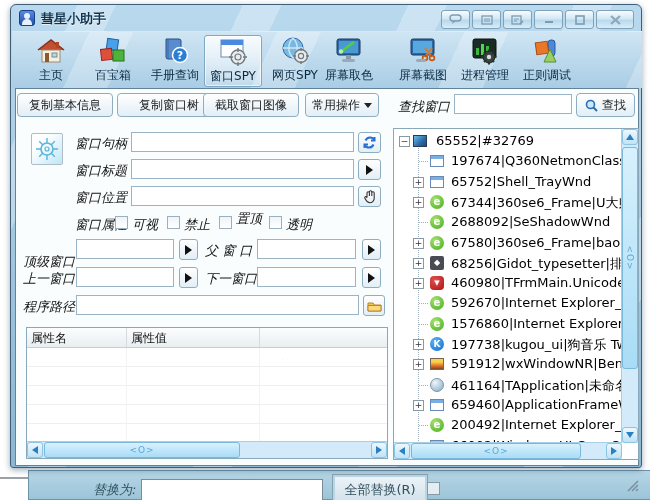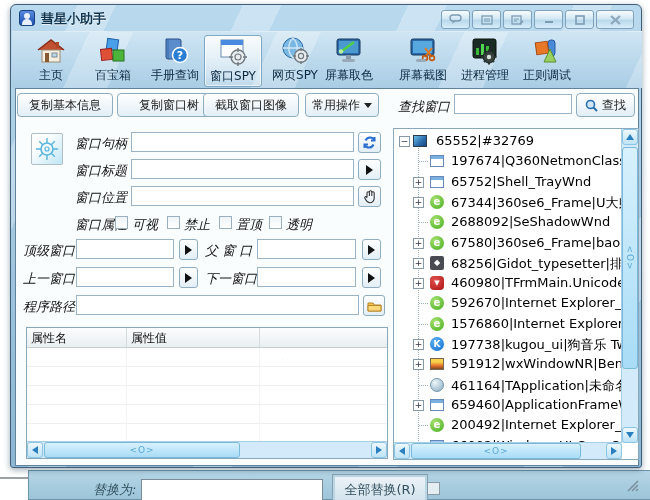--- a/index.html
+++ b/index.html
@@ -334,25 +334,25 @@
           <path d="M4 8 V4 a1.2 1.2 0 0 1 2.4 0 V7 M6.4 7 V3 a1.2 1.2 0 0 1 2.4 0 V7 M8.8 7 V4 a1.2 1.2 0 0 1 2.4 0 V9 a4.5 4.5 0 0 1 -4.5 4.8 C4.5 13.8 3.6 12.5 2.6 10.6 L1.8 9 a1.1 1.1 0 0 1 1.9 -1 L4 9" fill="none" stroke="#333" stroke-width="1.1"></path>
         </svg>
       </div>
 
       <span class="lbl" style="left:59px;top:127px;">窗口属性</span>
       <span class="cb" style="left:99px;top:127px;"></span>
       <span class="lbl" style="left:116px;top:127px;">可视</span>
       <span class="cb" style="left:151px;top:127px;"></span>
       <span class="lbl" style="left:168px;top:127px;">禁止</span>
       <span class="cb" style="left:203px;top:127px;"></span>
-      <span class="lbl" style="left:220px;top:127px;">置顶</span>
+      <span class="lbl" style="left:220px;top:121px;">置顶</span>
       <span class="cb" style="left:253px;top:127px;"></span>
       <span class="lbl" style="left:270px;top:127px;">透明</span>
 
-      <span class="lbl" style="left:7px;top:153px;">顶级窗口</span>
+      <span class="lbl" style="left:7px;top:164px;">顶级窗口</span>
       <input class="tin" style="left: 60px; top: 150px; width: 98px;">
       <div class="sbtn" style="left:163px;top:150px;width:19px;">
           <span class="tri-right"></span>
         </div>
       <span class="lbl" style="left:189px;top:153px;">父 窗 口</span>
       <input class="tin" style="left: 241px; top: 150px; width: 99px;">
       <div class="sbtn" style="left:346px;top:150px;width:19px;">
           <span class="tri-right"></span>
         </div>
 

